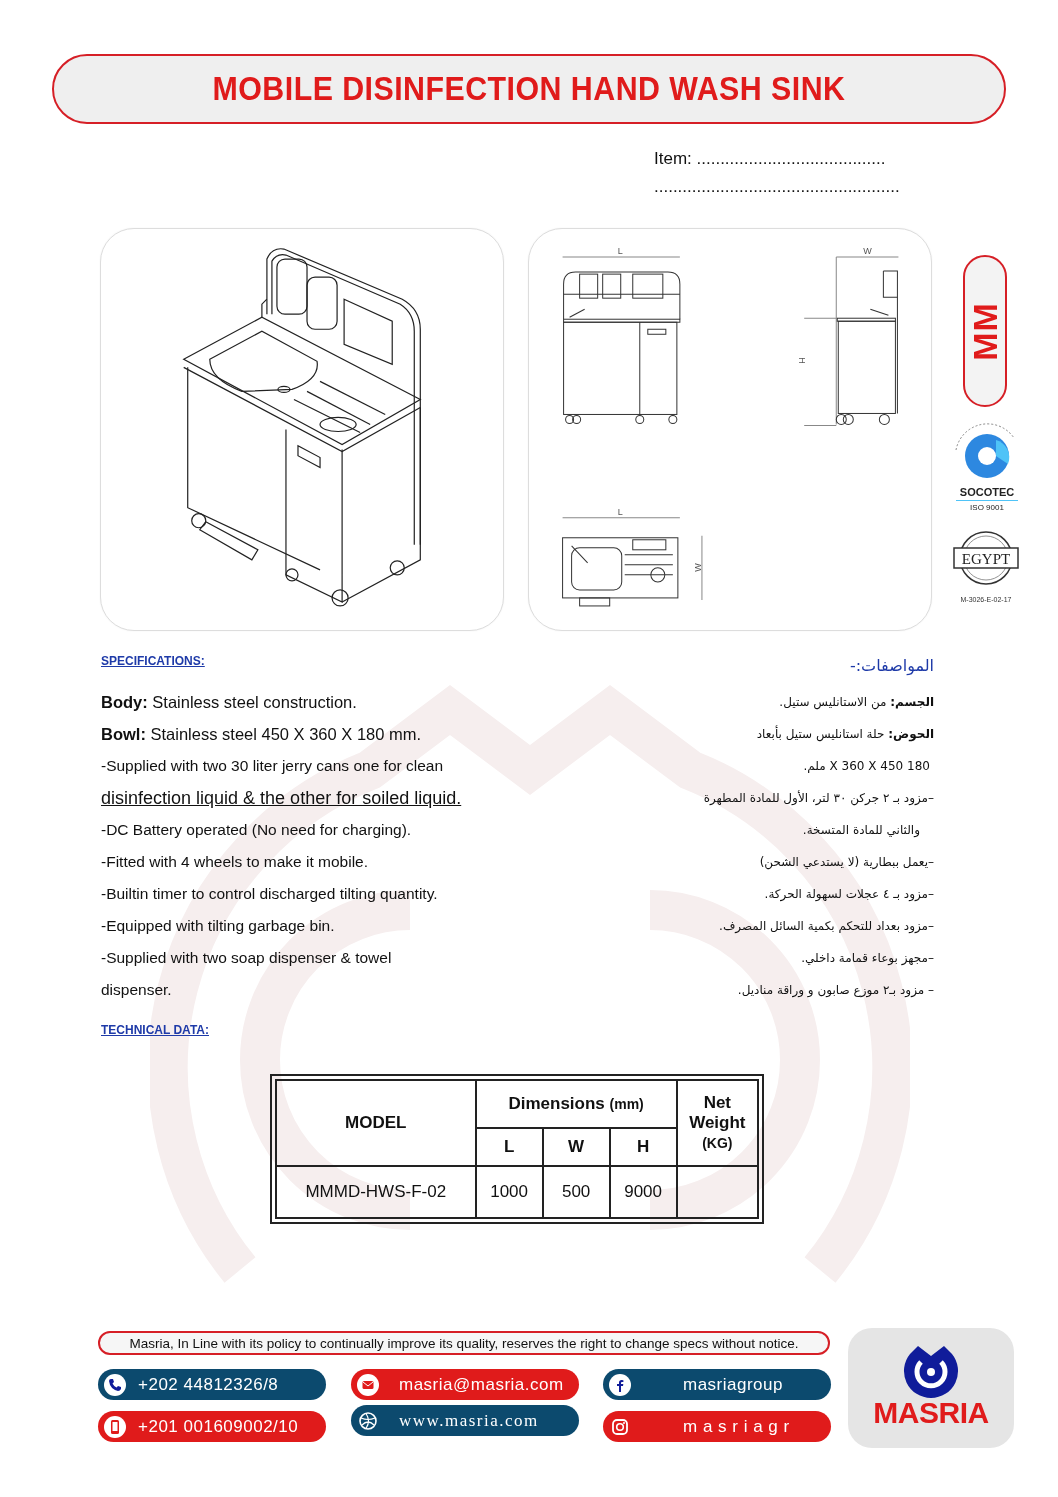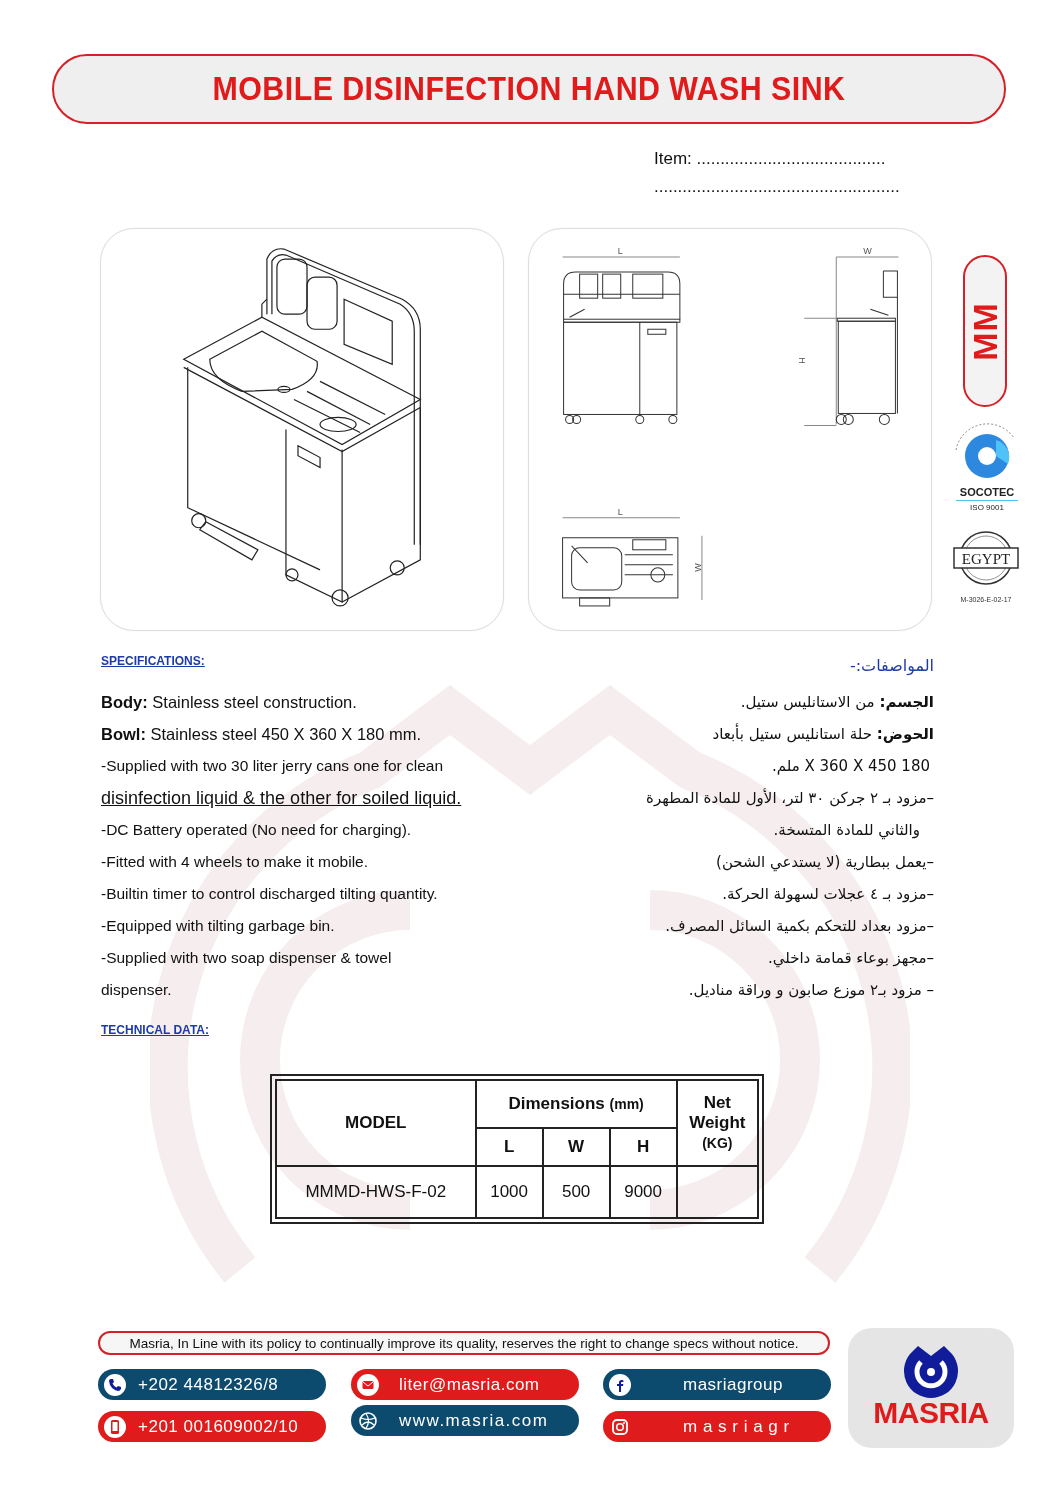--- a/index.html
+++ b/index.html
@@ -8,21 +8,21 @@
   .watermark{left:150px;top:650px;width:760px;height:700px;pointer-events:none;}
   .title-pill{left:52px;top:54px;width:954px;height:70px;border:2.5px solid #d61f26;border-radius:36px;background:#efefef;box-sizing:border-box;display:flex;align-items:center;justify-content:center;}
   .title-pill h1{margin:0;font-family:"Liberation Sans",sans-serif;font-weight:bold;font-size:33px;letter-spacing:0.5px;color:#e01b1b;transform:scaleX(0.92);}
   .item-line{font-family:"Liberation Sans",sans-serif;font-size:17px;color:#111;letter-spacing:0;}
   .card{border:1px solid #ddd;border-radius:34px;background:#fff;box-sizing:border-box;box-shadow:0 0 2px rgba(0,0,0,0.06);}
   .mm-pill{left:963px;top:255px;width:44px;height:152px;border:2.5px solid #d61f26;border-radius:22px;background:#f3f3f3;box-sizing:border-box;display:flex;align-items:center;justify-content:center;}
   .mm-pill span{transform:rotate(-90deg);font-weight:bold;font-size:34px;color:#e01b1b;letter-spacing:1px;}
   .sec-head{font-weight:bold;font-size:12px;color:#1e3aa8;text-decoration:underline;}
   .spec-line{font-size:16.5px;line-height:32px;color:#111;white-space:nowrap;}
   .spec-line b{font-weight:bold;}
-  .ar-line{font-family:"DejaVu Sans",sans-serif;font-size:15px;line-height:32px;color:#111;white-space:nowrap;direction:rtl;text-align:right;}
+  .ar-line{font-family:"DejaVu Sans",sans-serif;font-size:12px;line-height:32px;color:#111;white-space:nowrap;direction:rtl;text-align:right;}
   .ar-head{font-family:"DejaVu Sans",sans-serif;font-size:16px;color:#1e3aa8;direction:rtl;}
   table.tech{border-collapse:collapse;font-family:"Liberation Sans",sans-serif;}
   .tech-wrap{left:270px;top:1074px;width:494px;height:150px;border:2px solid #222;box-sizing:border-box;padding:3px;}
   table.tech{width:100%;height:100%;}
   table.tech td{border:2px solid #222;text-align:center;vertical-align:middle;font-size:17px;}
   table.tech td.h{font-weight:bold;}
   .notice{left:98px;top:1331px;width:732px;height:24px;border:2px solid #d61f26;border-radius:12px;box-sizing:border-box;background:#f6f6f6;display:flex;align-items:center;justify-content:center;font-size:13.5px;color:#111;white-space:nowrap;}
   .contact{height:31px;border-radius:16px;display:flex;align-items:center;box-sizing:border-box;padding-left:6px;color:#fff;font-size:17px;letter-spacing:0.5px;white-space:nowrap;}
   .contact .ic{width:22px;height:22px;border-radius:50%;background:#fff;display:flex;align-items:center;justify-content:center;margin-right:12px;flex:0 0 auto;}
   .blue{background:#0c4a6e;}
@@ -242,23 +242,23 @@
   <span>+201 001609002/10</span>
 </div>
 
 <div class="abs contact red" style="left:351px;top:1369px;width:228px;justify-content:flex-start;">
   <span class="ic" style="margin-right:20px;">
     <svg width="12" height="10" viewBox="0 0 12 10">
         <rect x="0.5" y="1" width="11" height="8" rx="1.5" fill="#e01b1b"></rect>
         <path d="M1 2 L6 6 L11 2" stroke="#fff" stroke-width="1" fill="none"></path>
       </svg>
   </span>
-  <span>liter@masria.com</span>
-</div>
-<div class="abs contact blue" style="left:351px;top:1405px;width:228px;">
+  <span>masria@masria.com</span>
+</div>
+<div class="abs contact blue" style="left:351px;top:1405px;width:228px;font-family:Liberation Serif, serif;">
   <span class="ic" style="margin-right:20px;background:transparent;">
     <svg width="20" height="20" viewBox="0 0 20 20">
         <circle cx="10" cy="10" r="8" fill="none" stroke="#fff" stroke-width="1.6"></circle>
         <path d="M3 7 Q10 10 17 7 M4 14 Q10 8 16 14 M8 2.5 Q13 10 8 17.5" fill="none" stroke="#fff" stroke-width="1.2"></path>
       </svg>
   </span>
   <span style="letter-spacing:1.5px;">www.masria.com</span>
 </div>
 
 <div class="abs contact blue" style="left:603px;top:1369px;width:228px;">

